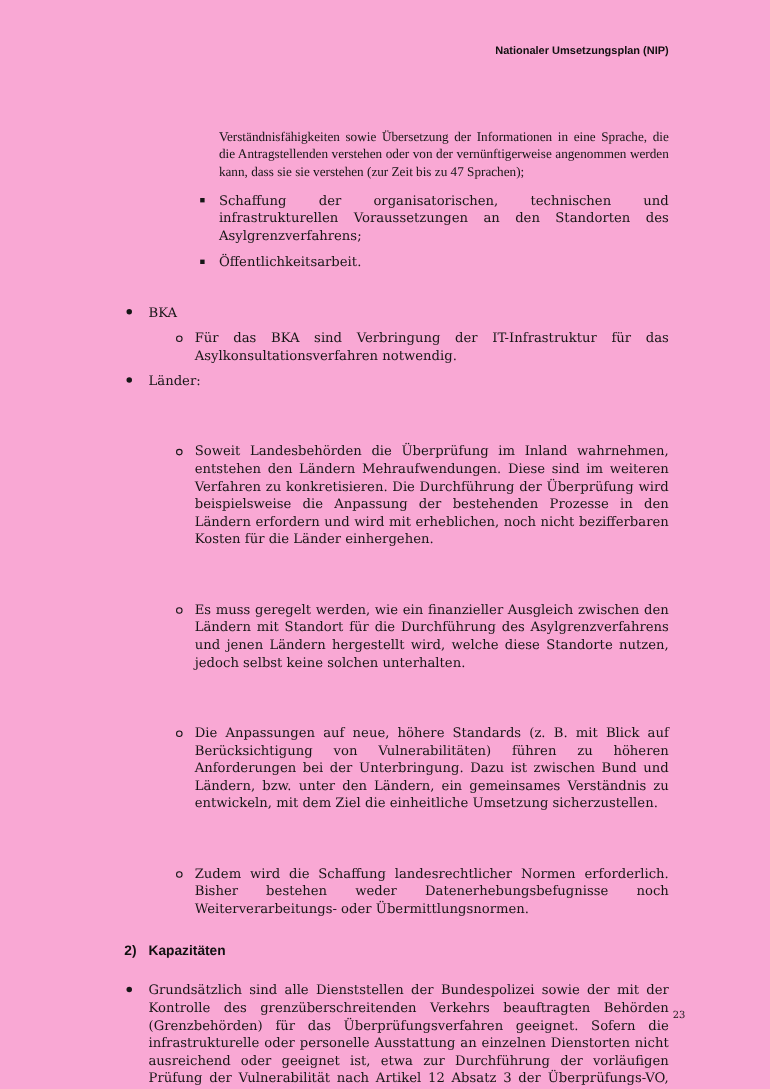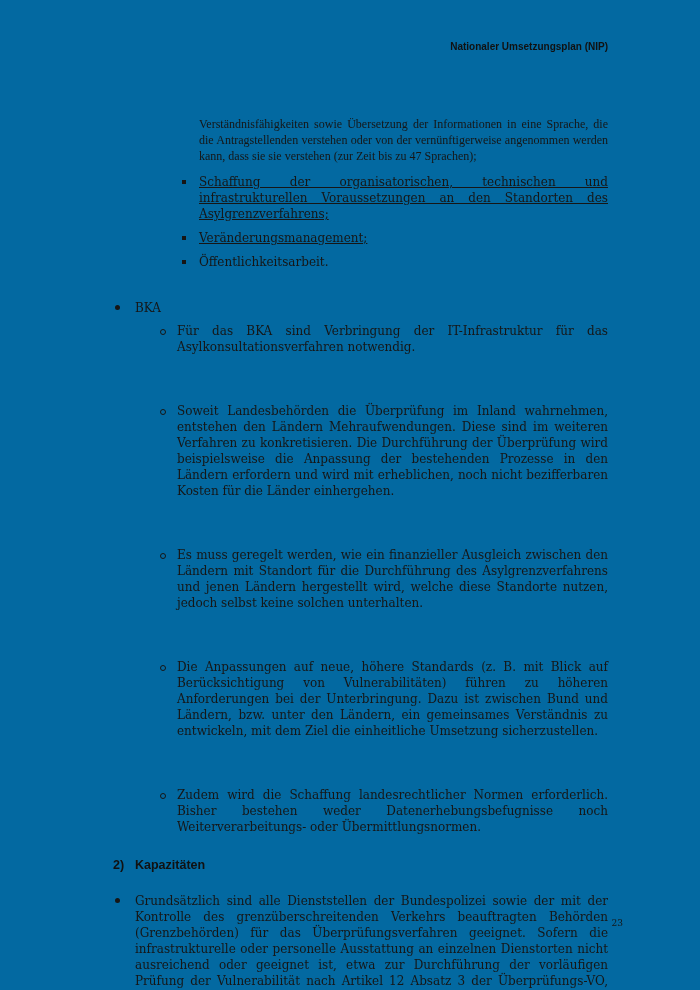--- a/index.html
+++ b/index.html
@@ -11,21 +11,21 @@
     width: 700px;
     height: 990px;
     position: relative;
     font-family: "DejaVu Serif", serif;
     color: #161616;
     -webkit-font-smoothing: antialiased;
   }
   .page {
     position: absolute;
     inset: 0;
-    background: #0369a1;
+    background: #f9a8d4;
     overflow: hidden;
   }
   .header {
     position: absolute;
     top: 41px;
     left: 0;
     right: 92px;
     text-align: right;
     font-family: "Liberation Sans", sans-serif;
     font-weight: 700;
@@ -41,21 +41,21 @@
     line-height: 16px;
     text-align: justify;
     hyphens: auto;
     -webkit-hyphens: auto;
   }
   .row { position: relative; }
   .lvl1 { padding-left: 22px; }
   .lvl2 { padding-left: 64px; }
   .lvl3 { padding-left: 86px; }
   .para-cont { margin: 0 0 10px 86px; }
-  .mb8  { margin-bottom: 8px; text-decoration: underline; }
+  .mb8  { margin-bottom: 8px; }
   .mb7  { margin-bottom: 7px; }
   .mb6  { margin-bottom: 6px; margin-top: 48px; }
   .gap-top { margin-top: 30px; }
   .marker {
     position: absolute;
     top: 5px;
   }
   .disc {
     left: 2px;
     width: 5px; height: 5px;
@@ -114,38 +114,38 @@
   </div>
 
   <div class="content">
 
     <p class="para-cont" style="margin-top:0;font-family:Liberation Serif, serif;">Verständnisfähigkeiten sowie Übersetzung der Informationen in eine Sprache, die die Antragstellenden verstehen oder von der vernünftigerweise angenommen werden kann, dass sie sie verstehen (zur Zeit bis zu 47 Sprachen);</p>
 
     <div class="row lvl3 mb8">
       <span class="marker square"></span>
       <span>Schaffung der organisatorischen, technischen und infrastrukturellen Voraussetzungen an den Standorten des Asylgrenzverfahrens;</span>
     </div>
-    <div class="row lvl3 mb8">
-      <span class="marker square"></span>
-      <span>Veränderungsmanagement;</span>
-    </div>
     <div class="row lvl3">
       <span class="marker square"></span>
       <span>Öffentlichkeitsarbeit.</span>
     </div>
 
     <div class="row lvl1 gap-top mb7 label-line">
       <span class="marker disc"></span>
       <span class="ul">BKA</span>
     </div>
     <div class="row lvl2 mb7">
       <span class="marker circle"></span>
       <span>Für das BKA sind Verbringung der IT-Infrastruktur für das Asylkonsultationsverfahren notwendig.</span>
     </div>
 
+    <div class="row lvl1 mb7 label-line">
+      <span class="marker disc"></span>
+      <span class="ul">Länder</span><span>:</span>
+    </div>
     <div class="row lvl2 mb6">
       <span class="marker circle"></span>
       <span>Soweit Landesbehörden die Überprüfung im Inland wahrnehmen, entstehen den Ländern Mehraufwendungen. Diese sind im weiteren Verfahren zu konkretisieren. Die Durchführung der Überprüfung wird beispielsweise die Anpassung der bestehenden Prozesse in den Ländern erfordern und wird mit erheblichen, noch nicht bezifferbaren Kosten für die Länder einhergehen.</span>
     </div>
     <div class="row lvl2 mb6">
       <span class="marker circle"></span>
       <span>Es muss geregelt werden, wie ein finanzieller Ausgleich zwischen den Ländern mit Standort für die Durchführung des Asylgrenzverfahrens und jenen Ländern hergestellt wird, welche diese Standorte nutzen, jedoch selbst keine solchen unterhalten.</span>
     </div>
     <div class="row lvl2 mb6">
       <span class="marker circle"></span>

